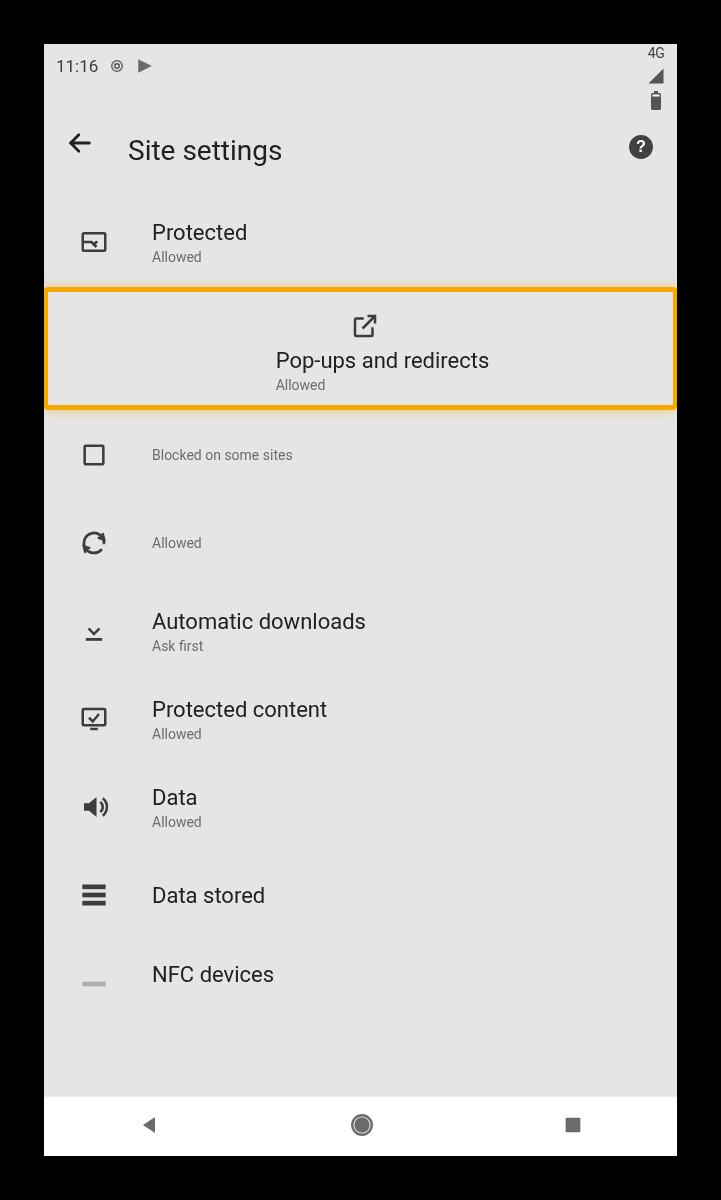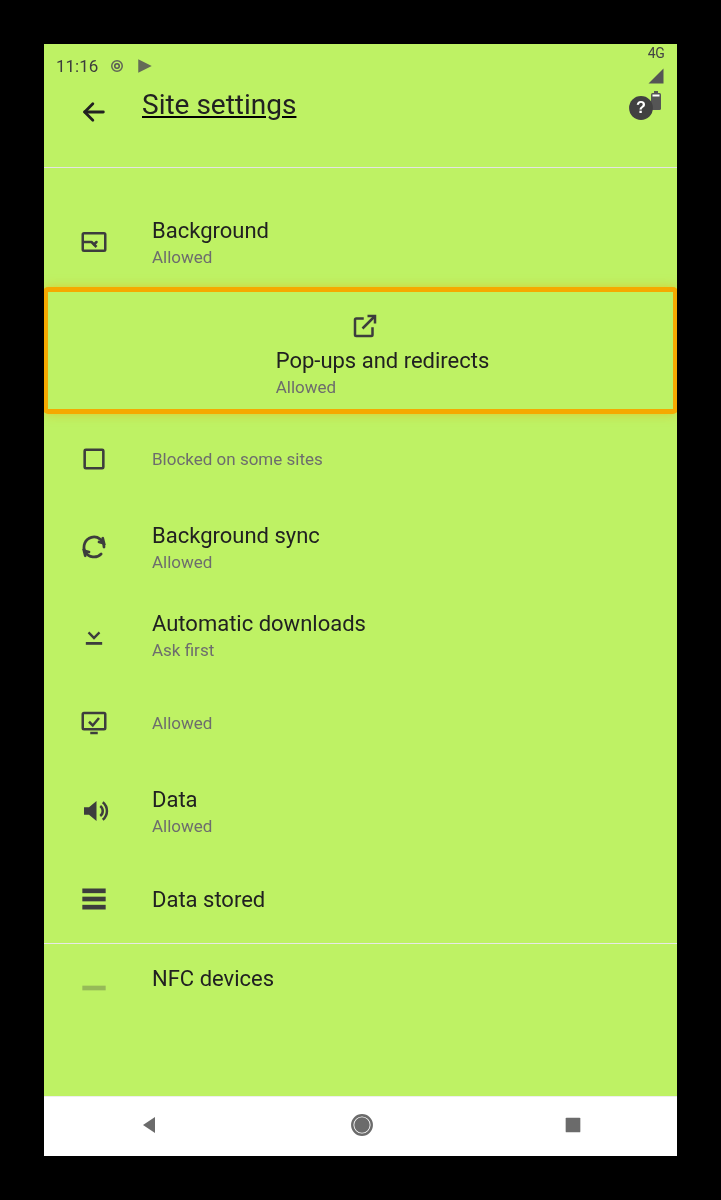--- a/index.html
+++ b/index.html
@@ -1,60 +1,59 @@
 <!DOCTYPE html>
 <html><head>
 <meta charset="utf-8">
 <style>
   * { box-sizing: border-box; margin: 0; padding: 0; }
   html, body { width: 721px; height: 1200px; background: #000; font-family: Roboto, "Helvetica Neue", Arial, sans-serif; -webkit-font-smoothing: antialiased; }
   .frame {
     position: absolute;
     left: 44px; top: 44px;
     width: 633px; height: 1112px;
-    background: #bef264;
+    background: #e5e5e5;
     overflow: hidden;
   }
   
   .status-bar {
     height: 44px;
     display: flex; align-items: center;
     padding: 0 12px;
     color: #555;
     font-size: 16px;
   }
   .status-left { display: flex; align-items: center; gap: 10px; }
   .status-right { margin-left: auto; display: flex; align-items: center; gap: 6px; flex-direction: column; }
   .status-time { color: #3c3c3c; font-size: 17px; }
   .ico { display: inline-flex; align-items: center; justify-content: center; }
   .ico svg { display: block; }
   .status-4g { font-size: 14px; color:#444; letter-spacing: -0.5px; }
   
   .header {
     height: 80px;
-    display: flex; align-items: flex-start;
-    padding: 0 16px 0 26px;
+    display: flex; align-items: flex-end;
+    padding: 0 16px 0 12px;
     border-bottom: 1px solid #e4e4e4;
-    text-decoration: underline;
   }
   .back-btn { width: 48px; height: 48px; display:flex; align-items:center; justify-content:center; border:none; background:none; cursor:pointer; }
   .header-title { font-size: 28px; font-weight: 400; color: #212121; margin-left: 24px; }
   .help-btn { margin-left:auto; width:40px; height:40px; display:flex; align-items:center; justify-content:center; border:none; background:none; cursor:pointer; }
   
   .list { padding-top: 30px; }
   .row {
     display: flex; align-items: center;
     min-height: 88px;
     padding: 14px 20px 14px 28px;
     cursor: pointer;
   }
   .row-icon { width: 44px; height: 44px; display:flex; align-items:center; justify-content:center; color:#3d3d3d; flex-shrink:0; }
   .row-text { margin-left: 36px; display:flex; flex-direction:column; gap:4px; }
   .row-title { font-size: 22px; color: #212121; font-weight:400; }
-  .row-sub { font-size: 17px; color: #6d6d6d; }
+  .row-sub { font-size: 14px; color: #6d6d6d; }
   .row.highlight {
     outline: 5px solid #f5a900;
     outline-offset: -2px;
     box-shadow: 0 0 12px 2px rgba(245,169,0,0.6);
     margin: 4px 2px;
     border-radius: 2px;
     flex-direction: column;
   }
   .row.cut { min-height: 50px; padding-bottom:0; overflow:hidden; }
   
@@ -137,21 +136,21 @@
 
     <div class="row">
       <span class="row-icon">
         <svg width="30" height="30" viewBox="0 0 24 24" fill="none" stroke="#3d3d3d" stroke-width="2">
             <rect x="3" y="5" width="18" height="14" rx="1"></rect>
             <path d="M3 12h7l4 4" stroke-linejoin="round"></path>
             <path d="M12 14l2-2" stroke-linecap="round"></path>
           </svg>
       </span>
       <div class="row-text">
-        <span class="row-title">Background</span>
+        <span class="row-title">Protected</span>
         <span class="row-sub">Allowed</span>
       </div>
     </div>
 
     <div class="row highlight">
       <span class="row-icon">
         <svg width="30" height="30" viewBox="0 0 24 24" fill="none" stroke="#3d3d3d" stroke-width="2">
             <path d="M18 13v6a1 1 0 0 1-1 1H5a1 1 0 0 1-1-1V7a1 1 0 0 1 1-1h6"></path>
             <path d="M14 4h6v6"></path>
             <path d="M10 14L20 4"></path>
@@ -177,21 +176,20 @@
     <div class="row">
       <span class="row-icon">
         <svg width="30" height="30" viewBox="0 0 24 24" fill="none" stroke="#3d3d3d" stroke-width="2.2" stroke-linecap="round">
             <path d="M20 12a8 8 0 1 0-2.3 5.6"></path>
             <polyline points="20 4 20 12 12 12" transform="rotate(20 16 8)" opacity="0"></polyline>
             <path d="M19 5l1 4-4-1"></path>
             <path d="M5 19l-1-4 4 1"></path>
           </svg>
       </span>
       <div class="row-text">
-        <span class="row-title">Background sync</span>
         <span class="row-sub">Allowed</span>
       </div>
     </div>
 
     <div class="row">
       <span class="row-icon">
         <svg width="28" height="28" viewBox="0 0 24 24" fill="#3d3d3d">
             <path d="M12 3v10l4-4 1.4 1.4L12 16 6.6 10.4 8 9l4 4V3h0z"></path>
             <rect x="5" y="18" width="14" height="2.4"></rect>
           </svg>
@@ -204,20 +202,21 @@
 
     <div class="row">
       <span class="row-icon">
         <svg width="30" height="30" viewBox="0 0 24 24" fill="none" stroke="#3d3d3d" stroke-width="2">
             <rect x="3" y="4" width="18" height="13" rx="1"></rect>
             <path d="M8 11l3 3 5-6"></path>
             <line x1="9" y1="20" x2="15" y2="20"></line>
           </svg>
       </span>
       <div class="row-text">
+        <span class="row-title">Protected content</span>
         <span class="row-sub">Allowed</span>
       </div>
     </div>
 
     <div class="row">
       <span class="row-icon">
         <svg width="30" height="30" viewBox="0 0 24 24" fill="#3d3d3d">
             <path d="M4 9v6h4l6 5V4L8 9H4z"></path>
             <path d="M17 8a5 5 0 0 1 0 8" fill="none" stroke="#3d3d3d" stroke-width="2"></path>
             <path d="M19 5a9 9 0 0 1 0 14" fill="none" stroke="#3d3d3d" stroke-width="2"></path>

